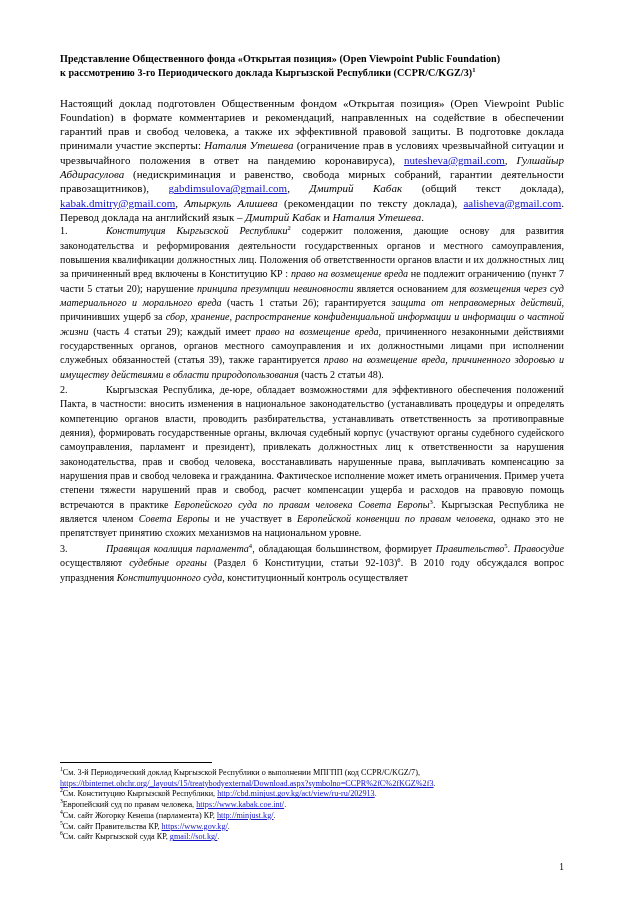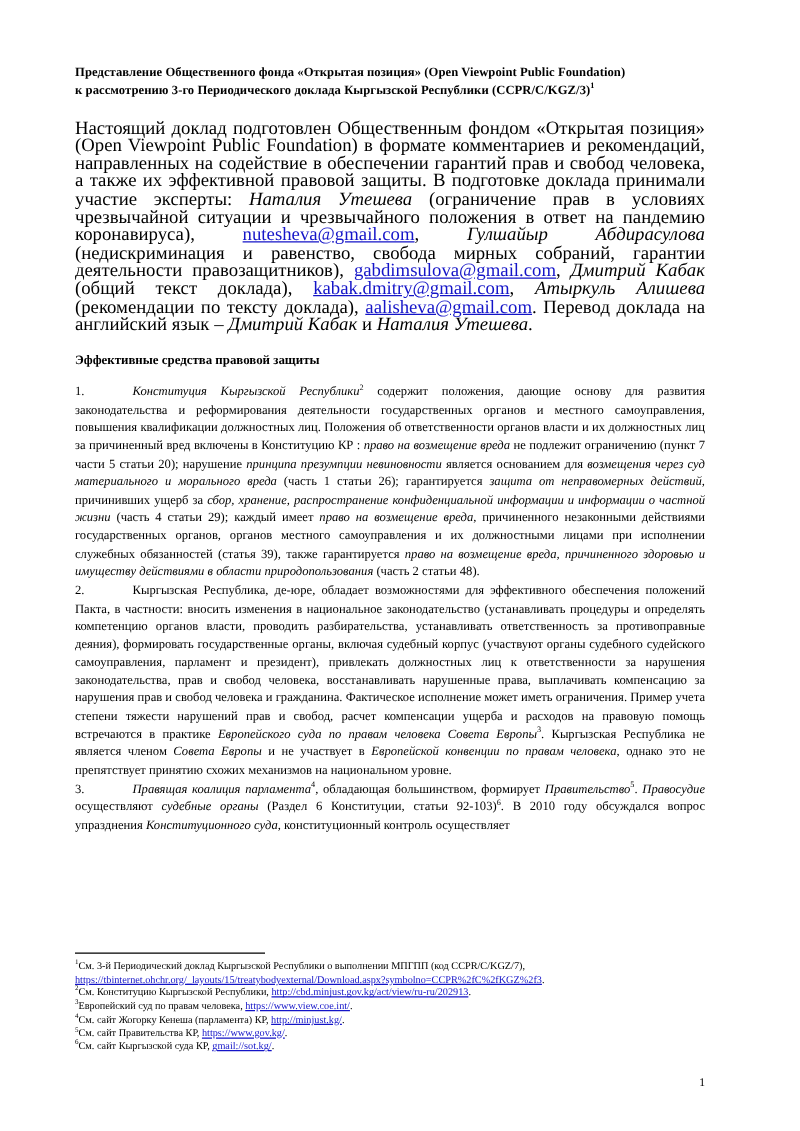--- a/index.html
+++ b/index.html
@@ -26,24 +26,23 @@
     font-weight: bold;
     font-size: 10.1px;
     line-height: 14.3px;
     letter-spacing: 0.05px;
     margin-bottom: 15px;
   }
   .title-block .tline {
     white-space: nowrap;
   }
   .intro {
-    font-size: 15px;
+    font-size: 11px;
     line-height: 14.3px;
     text-align: justify;
-    margin-bottom: 15px;
   }
   .section-heading {
     font-weight: bold;
     font-size: 10.3px;
     line-height: 14.3px;
     margin-bottom: 11px;
   }
   .para {
     font-size: 10.1px;
     line-height: 14.35px;
@@ -101,34 +100,33 @@
 
   <div class="title-block">
     <div class="tline">Представление Общественного фонда «Открытая позиция» (Open Viewpoint Public Foundation)</div>
     <div class="tline"><span>к рассмотрению 3-го Периодического доклада Кыргызской Республики (CCPR/C/KGZ/3)</span><sup>1</sup></div>
   </div>
 
   <div class="intro">
     <span>Настоящий доклад подготовлен Общественным фондом «Открытая позиция» (Open Viewpoint Public Foundation) в формате комментариев и рекомендаций, направленных на содействие в обеспечении гарантий прав и свобод человека, а также их эффективной правовой защиты. В подготовке доклада принимали участие эксперты: </span><i>Наталия Утешева</i><span> (ограничение прав в условиях чрезвычайной ситуации и чрезвычайного положения в ответ на пандемию коронавируса), </span><a class="link" href="#">nutesheva@gmail.com</a><span>, </span><i>Гулшайыр Абдирасулова</i><span> (недискриминация и равенство, свобода мирных собраний, гарантии деятельности правозащитников), </span><a class="link" href="#">gabdimsulova@gmail.com</a><span>, </span><i>Дмитрий Кабак</i><span> (общий текст доклада), </span><a class="link" href="#">kabak.dmitry@gmail.com</a><span>, </span><i>Атыркуль Алишева</i><span> (рекомендации по тексту доклада), </span><a class="link" href="#">aalisheva@gmail.com</a><span>. Перевод доклада на английский язык – </span><i>Дмитрий Кабак</i><span> и </span><i>Наталия Утешева</i><span>.</span>
   </div>
 
-  <div class="section-heading">Эффективные средства правовой защиты</div>
 
   <div id="paragraphs-container">
       <div class="para"><span class="num">1.</span><i>Конституция Кыргызской Республики</i><sup>2</sup><span> содержит положения, дающие основу для развития законодательства и реформирования деятельности государственных органов и местного самоуправления, повышения квалификации должностных лиц. Положения об ответственности органов власти и их должностных лиц за причиненный вред включены в Конституцию КР : </span><i>право на возмещение вреда</i><span> не подлежит ограничению (пункт 7 части 5 статьи 20); нарушение </span><i>принципа презумпции невиновности</i><span> является основанием для </span><i>возмещения через суд материального и морального вреда</i><span> (часть 1 статьи 26); гарантируется </span><i>защита от неправомерных действий</i><span>, причинивших ущерб за </span><i>сбор, хранение, распространение конфиденциальной информации и информации о частной жизни</i><span> (часть 4 статьи 29); каждый имеет </span><i>право на возмещение вреда</i><span>, причиненного незаконными действиями государственных органов, органов местного самоуправления и их должностными лицами при исполнении служебных обязанностей (статья 39), также гарантируется </span><i>право на возмещение вреда, причиненного здоровью и имуществу действиями в области природопользования</i><span> (часть 2 статьи 48).</span></div>
       <div class="para"><span class="num">2.</span><span>Кыргызская Республика, де-юре, обладает возможностями для эффективного обеспечения положений Пакта, в частности: вносить изменения в национальное законодательство (устанавливать процедуры и определять компетенцию органов власти, проводить разбирательства, устанавливать ответственность за противоправные деяния), формировать государственные органы, включая судебный корпус (участвуют органы судебного судейского самоуправления, парламент и президент), привлекать должностных лиц к ответственности за нарушения законодательства, прав и свобод человека, восстанавливать нарушенные права, выплачивать компенсацию за нарушения прав и свобод человека и гражданина. Фактическое исполнение может иметь ограничения. Пример учета степени тяжести нарушений прав и свобод, расчет компенсации ущерба и расходов на правовую помощь встречаются в практике </span><i>Европейского суда по правам человека Совета Европы</i><sup>3</sup><span>. Кыргызская Республика не является членом </span><i>Совета Европы</i><span> и не участвует в </span><i>Европейской конвенции по правам человека</i><span>, однако это не препятствует принятию схожих механизмов на национальном уровне.</span></div>
       <div class="para"><span class="num">3.</span><i>Правящая коалиция парламента</i><sup>4</sup><span>, обладающая большинством, формирует </span><i>Правительство</i><sup>5</sup><span>. </span><i>Правосудие</i><span> осуществляют </span><i>судебные органы</i><span> (Раздел 6 Конституции, статьи 92-103)</span><sup>6</sup><span>. В 2010 году обсуждался вопрос упразднения </span><i>Конституционного суда</i><span>, конституционный контроль осуществляет</span></div>
     </div>
 
   <div class="footnotes">
     <div class="fn-rule"></div>
     <div id="footnotes-container">
         <div class="fn"><sup>1</sup><span>См. 3-й Периодический доклад Кыргызской Республики о выполнении МПГПП (код CCPR/C/KGZ/7),</span><br><a class="link" href="#">https://tbinternet.ohchr.org/_layouts/15/treatybodyexternal/Download.aspx?symbolno=CCPR%2fC%2fKGZ%2f3</a><span>.</span></div>
         <div class="fn"><sup>2</sup><span>См. Конституцию Кыргызской Республики, </span><a class="link" href="#">http://cbd.minjust.gov.kg/act/view/ru-ru/202913</a><span>.</span></div>
-        <div class="fn"><sup>3</sup><span>Европейский суд по правам человека, </span><a class="link" href="#">https://www.view.coe.int/</a><span>.</span></div>
+        <div class="fn"><sup>3</sup><span>Европейский суд по правам человека, </span><a class="link" href="#">https://www.kabak.coe.int/</a><span>.</span></div>
         <div class="fn"><sup>4</sup><span>См. сайт Жогорку Кенеша (парламента) КР, </span><a class="link" href="#">http://minjust.kg/</a><span>.</span></div>
         <div class="fn"><sup>5</sup><span>См. сайт Правительства КР, </span><a class="link" href="#">https://www.gov.kg/</a><span>.</span></div>
         <div class="fn"><sup>6</sup><span>См. сайт Кыргызской суда КР, </span><a class="link" href="#">gmail://sot.kg/</a><span>.</span></div>
       </div>
   </div>
 
   <div class="page-num">1</div>
 
 </div>
 

